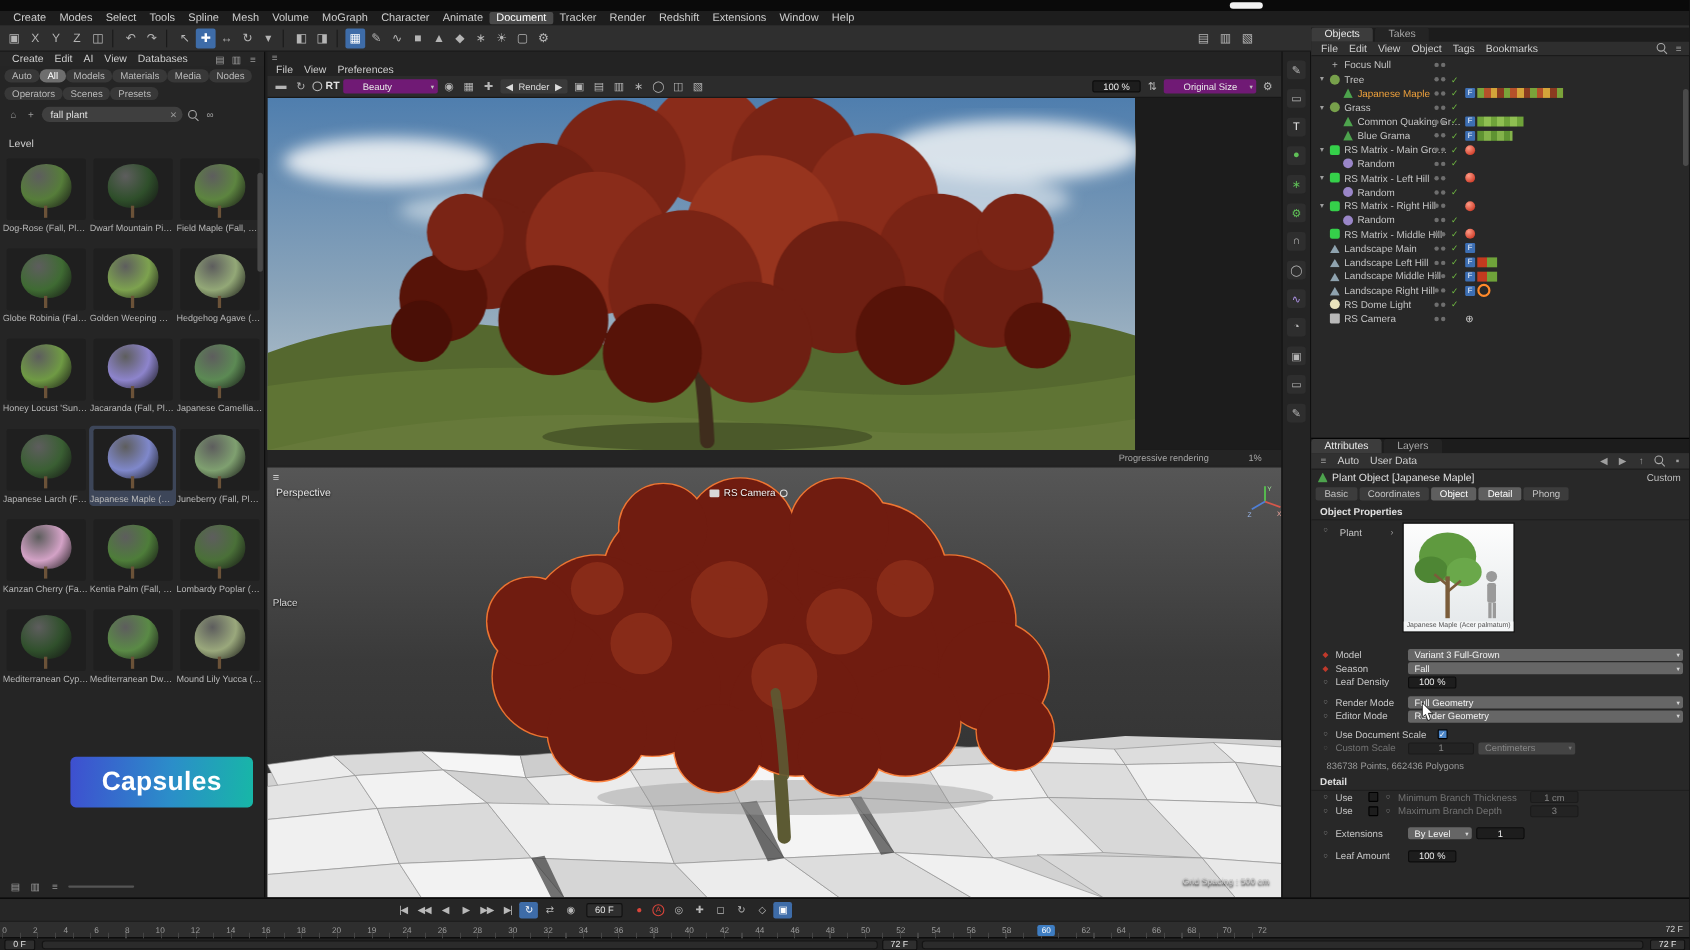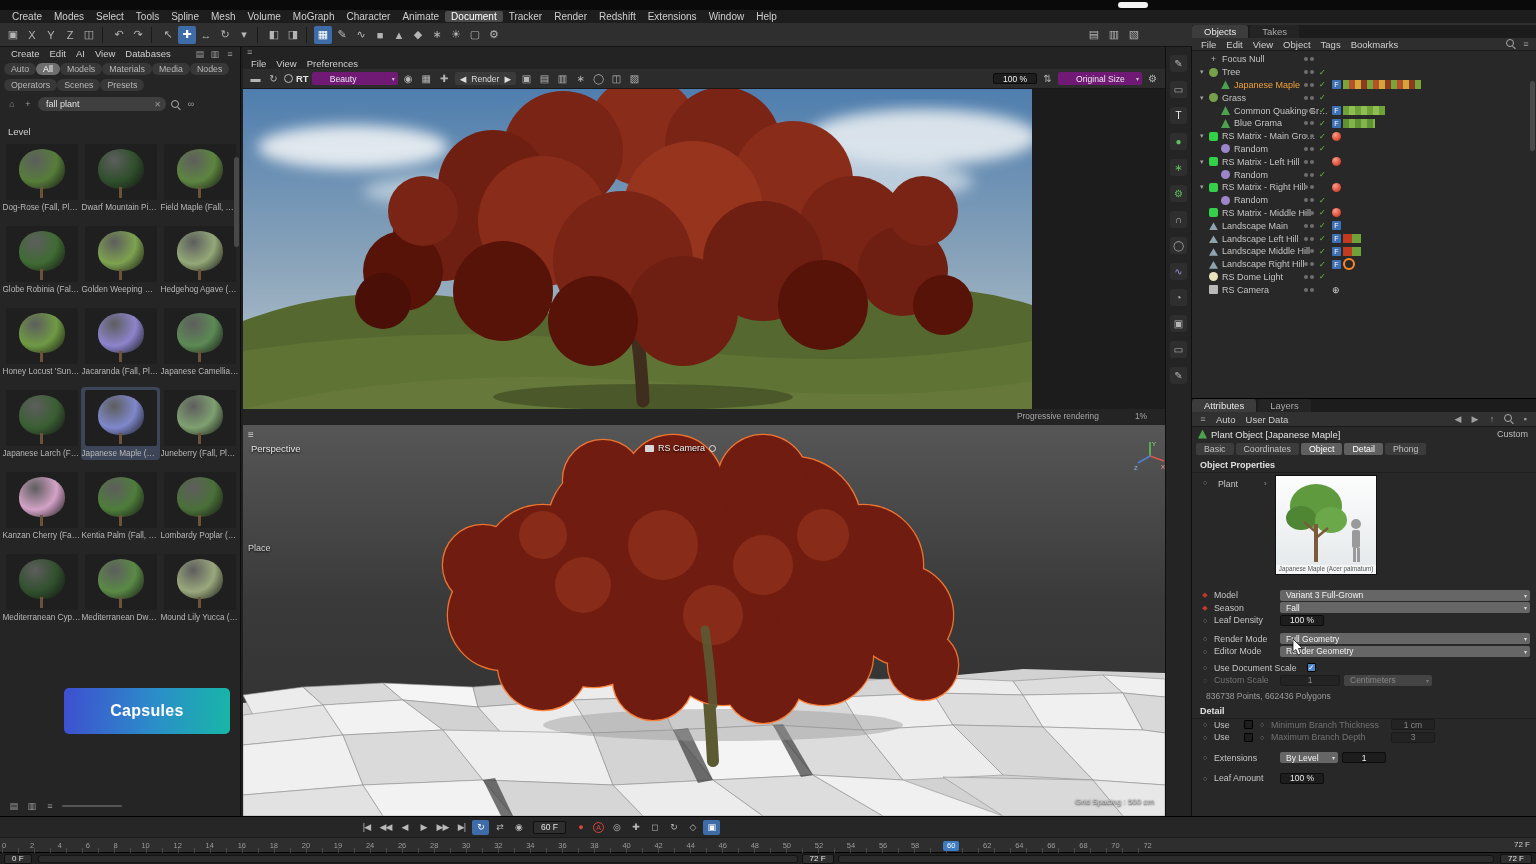--- a/index.html
+++ b/index.html
@@ -33,21 +33,21 @@
 .ab-grid{display:grid;grid-template-columns:repeat(3,79px);row-gap:9px;padding-left:2px}
 .plant{width:79px;padding:3px 0 2px;display:flex;flex-direction:column;align-items:center}
 .plant.selected{background:#3d4659;border-radius:4px}
 .thumb{width:72px;height:56px;background:#1f1f1f;display:flex;flex-direction:column;align-items:center;justify-content:flex-end;padding-bottom:2px;border-radius:2px}
 .blob{display:block;width:46px;height:40px;border-radius:50% 50% 46% 46%;background:radial-gradient(circle at 35% 28%,rgba(255,255,255,.28),var(--c,#4e7a3a) 52%,rgba(0,0,0,.4))}
 .trunkk{display:block;width:3px;height:11px;background:#6b5238;margin-top:-2px}
 .plabel{font-size:8.2px;color:#b8b8b8;text-align:center;margin-top:3px;white-space:nowrap;overflow:hidden;text-overflow:ellipsis;width:78px}
 .ab-footer{position:absolute;left:0;bottom:4px;width:241px;display:flex;gap:6px;align-items:center;padding-left:8px}
 .ab-scroll{position:absolute;right:1px;top:110px;width:5px;height:90px;background:#484848;border-radius:3px}
 
-#capsules-badge{position:absolute;left:64px;top:688px;width:166px;height:46px;z-index:40;border-radius:5px;background:linear-gradient(95deg,#3e4fd0 0%,#2b8ec9 55%,#17b7a7 100%);display:flex;align-items:center;justify-content:center;color:#fff;font-weight:bold;font-size:16px;letter-spacing:.3px}
+#capsules-badge{position:absolute;left:64px;top:688px;width:166px;height:46px;z-index:40;border-radius:5px;background:linear-gradient(95deg,#3e4fd0 0%,#2b8ec9 55%,#17b7a7 100%);display:flex;align-items:center;justify-content:center;color:#fff;font-weight:bold;font-size:24px;letter-spacing:.3px}
 #video-title{position:absolute;left:64px;top:757px;width:432px;height:52px;z-index:40;background:#fff;display:flex;align-items:center;padding-left:17px;color:#141414;font-weight:bold;font-size:25px;letter-spacing:-.3px}
 
 #render-view{position:absolute;left:243px;top:47px;width:922px;height:378px;background:#232323;overflow:hidden}
 .rv-hrow{height:10px;display:flex;align-items:center;padding-left:4px;color:#9a9a9a;font-size:9px}
 .rv-menu{height:12px;display:flex;align-items:center;padding-left:3px}
 .rv-menu .mi{font-size:9.5px;padding:0 5px}
 .rv-toolbar{height:20px;background:#2c2c2c;display:flex;align-items:center;gap:3px;padding:0 5px;border-bottom:1px solid #181818}
 .rv-toolbar .tbi{min-width:15px;height:15px;font-size:10px}
 .dd{height:13px;background:#701a75;border-radius:2px;color:#e8e8e8;font-size:8.6px;display:flex;align-items:center;padding:0 18px;position:relative}
 .dd.arr{padding-right:12px}

